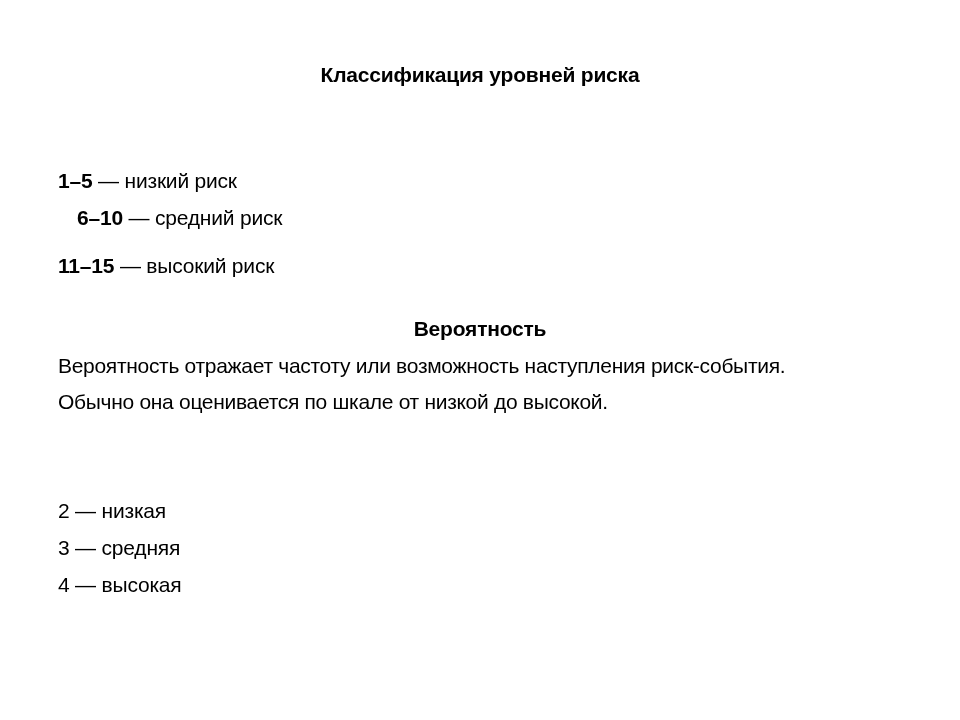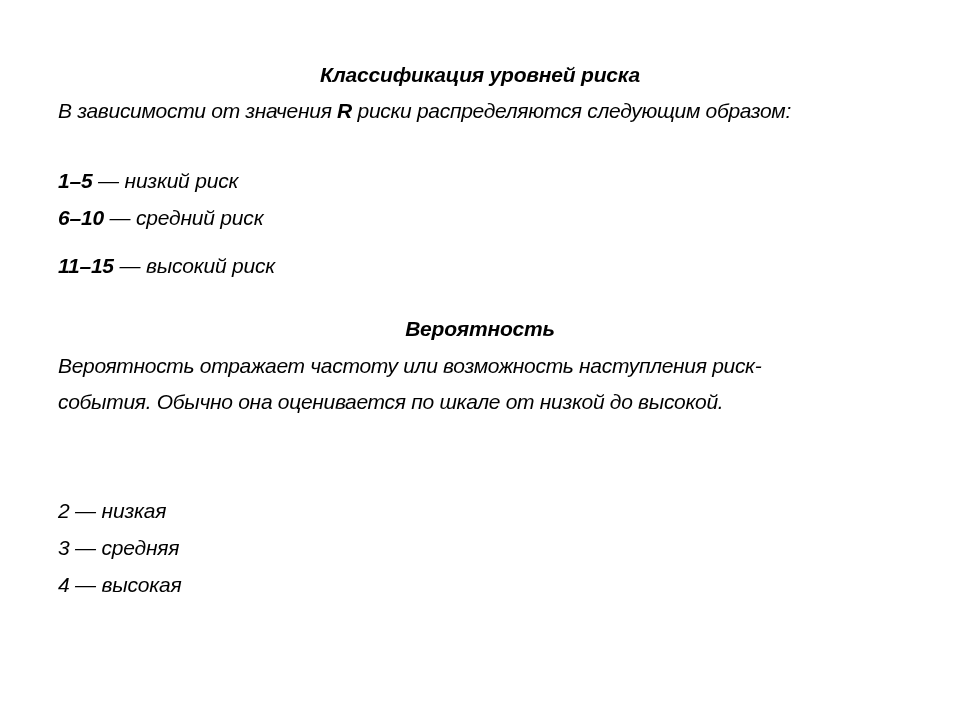--- a/index.html
+++ b/index.html
@@ -15,21 +15,20 @@
       font-family: "Liberation Sans", "DejaVu Sans", sans-serif;
       color: #000000;
     }
     .slide {
       position: absolute;
       left: 0;
       top: 0;
       width: 960px;
       height: 720px;
       background: #ffffff;
-      font-style: italic;
     }
     .line {
       position: absolute;
       left: 58px;
       font-size: 21px;
       line-height: 28px;
       white-space: nowrap;
       letter-spacing: -0.2px;
     }
     .center {
@@ -48,24 +47,23 @@
     }
     b { font-weight: bold; }
   </style>
 </head>
 <body>
 
 <div class="slide">
 
   <div class="line center bold" style="top:61px;">Классификация уровней риска</div>
 
-  <div class="para" style="top:93px;"><span>В зависимости от значения </span><b>R</b><span> риски распределяются следующим образом:</span></div>
 
   <div class="line" style="top:167px;"><b>1–5</b><span> — низкий риск</span></div>
-  <div class="line" style="top:204px;"><b>6–10</b><span> — средний риск</span></div>
+  <div class="line" style="top:204px;margin-left:19px;"><b>6–10</b><span> — средний риск</span></div>
   <div class="line" style="top:241px;margin-top:11px;"><b>11–15</b><span> — высокий риск</span></div>
 
   <div class="line center bold" style="top:315px;">Вероятность</div>
 
   <div class="para" style="top:348px;">Вероятность отражает частоту или возможность наступления риск-события. Обычно она оценивается по шкале от низкой до высокой.</div>
 
 
   <div class="line" style="top:497px;">2 — низкая</div>
   <div class="line" style="top:534px;">3 — средняя</div>
   <div class="line" style="top:571px;">4 — высокая</div>

